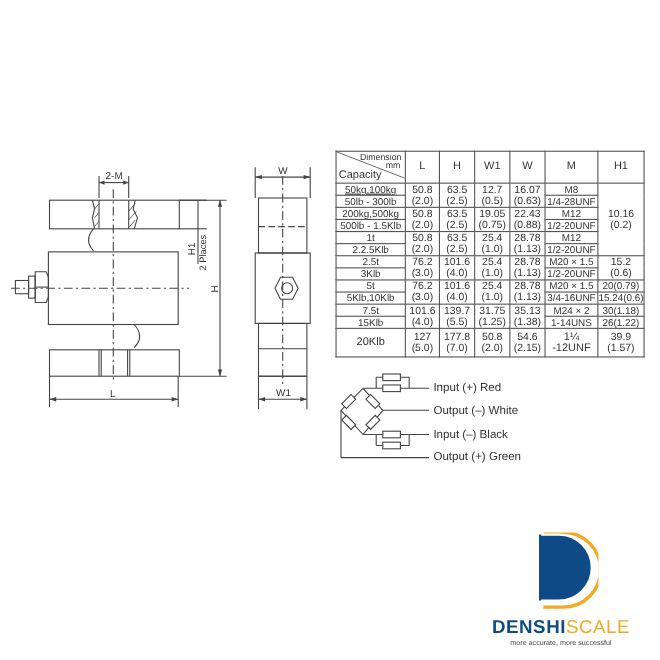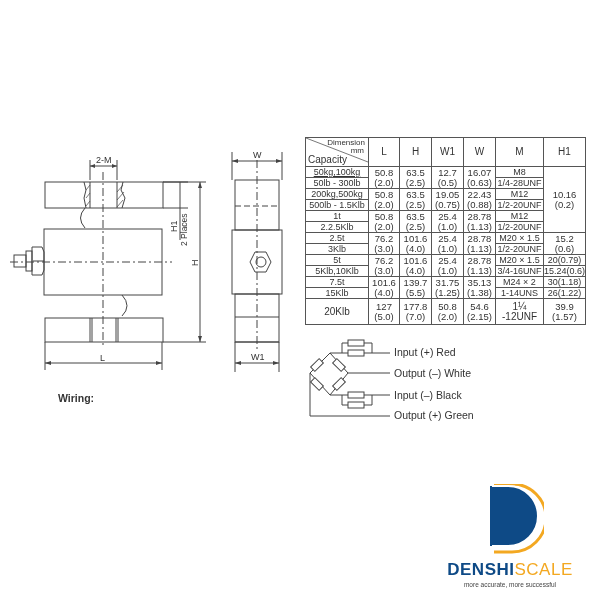--- a/index.html
+++ b/index.html
@@ -275,21 +275,20 @@
     <line x1="10" y1="38" x2="10" y2="81"></line>
     <line x1="10" y1="81" x2="90" y2="81"></line>
   </g>
 </svg>
 <div class="abs legend-label" style="left:394px;top:346px">Input (+) Red</div>
 <div class="abs legend-label" style="left:394px;top:367px">Output (–) White</div>
 <div class="abs legend-label" style="left:394px;top:389px">Input (–) Black</div>
 <div class="abs legend-label" style="left:394px;top:409px">Output (+) Green</div>
 
 <div class="abs wiring">
-  <div class="t">Wiring:</div>
 </div>
 
 <svg class="abs" style="left:482px;top:484px" width="62" height="70" viewBox="0 0 62 70">
   <path d="M8 2 L26 2 A30 30 0 0 1 26 62 L8 62 Z" fill="#0e4a86"></path>
   <path d="M12 0 L30 0 A34 34 0 0 1 30 68 L12 68" fill="none" stroke="#f3a821" stroke-width="3"></path>
   <path d="M10 2 L26 2 A30 30 0 0 1 26 62 L10 62" fill="none" stroke="#fff" stroke-width="2"></path>
 </svg>
 <div class="abs brand">
   <div class="brand-name"><span class="b1">DENSHI</span><span class="b2">SCALE</span></div>
   <div class="brand-tag">more accurate, more successful</div>

